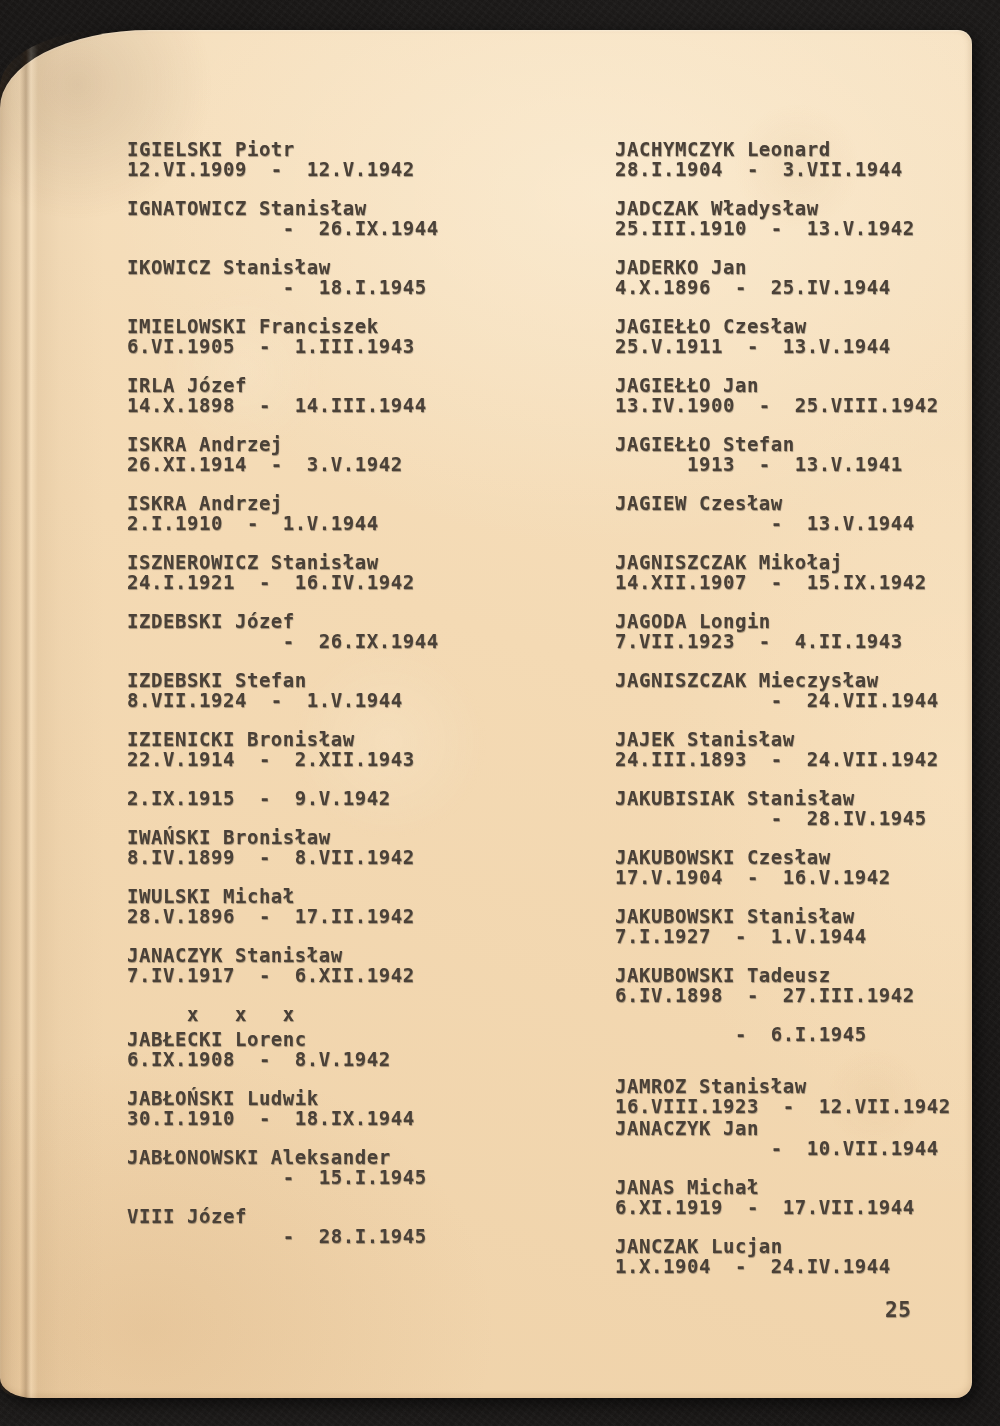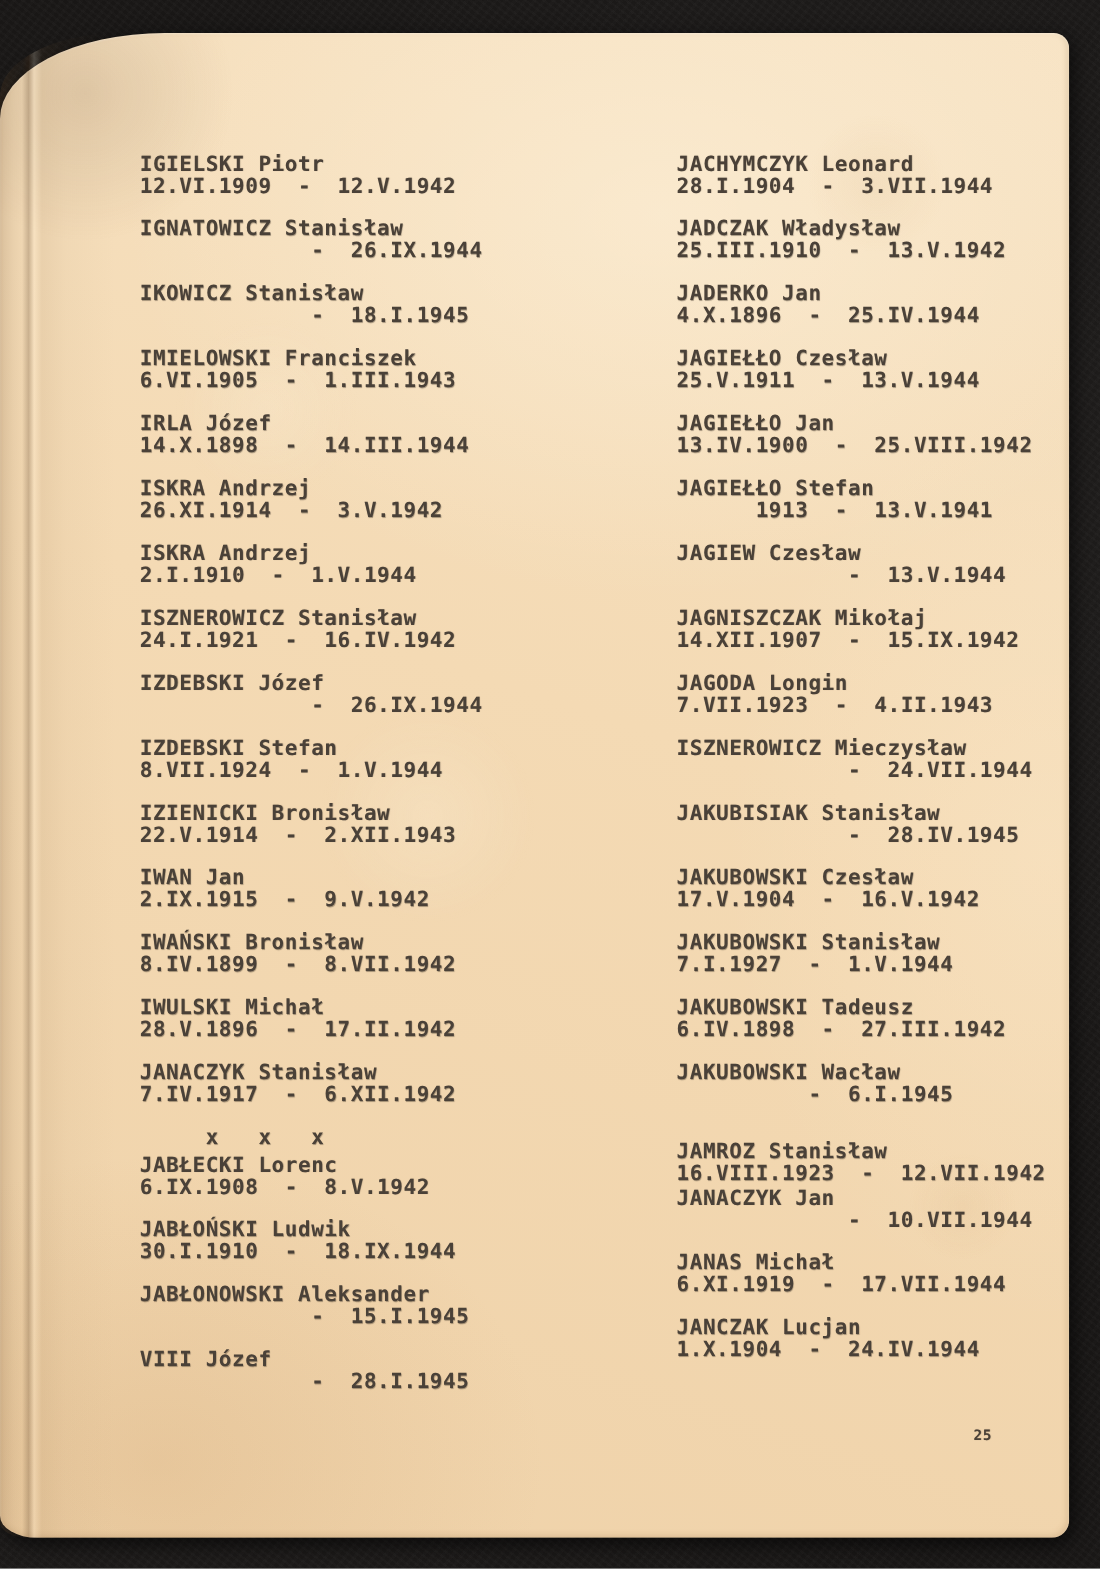--- a/index.html
+++ b/index.html
@@ -103,21 +103,21 @@
   .separator {
     margin: 4px 0 5px 0;
     letter-spacing: 0.55px;
   }
 
   .pagenum {
     position: absolute;
     left: 885px;
     top: 1268px;
     color: #4a4138;
-    font-size: 13px;
+    font-size: 21px;
     font-weight: 700;
     letter-spacing: 0.55px;
     text-shadow: 0.5px 0.5px 0.7px rgba(74,62,48,0.45);
   }
 </style>
 </head>
 <body>
 
 <div class="backdrop">
   <div class="paper">
@@ -161,21 +161,20 @@
         </div>
         <div class="entry">
           <div class="name">IZDEBSKI Stefan</div>
           <div class="dates">8.VII.1924  -  1.V.1944</div>
         </div>
         <div class="entry">
           <div class="name">IZIENICKI Bronisław</div>
           <div class="dates">22.V.1914  -  2.XII.1943</div>
         </div>
         <div class="entry">
-          <div class="name">IWAN Jan</div>
           <div class="dates">2.IX.1915  -  9.V.1942</div>
         </div>
         <div class="entry">
           <div class="name">IWAŃSKI Bronisław</div>
           <div class="dates">8.IV.1899  -  8.VII.1942</div>
         </div>
         <div class="entry">
           <div class="name">IWULSKI Michał</div>
           <div class="dates">28.V.1896  -  17.II.1942</div>
         </div>
@@ -232,41 +231,44 @@
         </div>
         <div class="entry">
           <div class="name">JAGNISZCZAK Mikołaj</div>
           <div class="dates">14.XII.1907  -  15.IX.1942</div>
         </div>
         <div class="entry">
           <div class="name">JAGODA Longin</div>
           <div class="dates">7.VII.1923  -  4.II.1943</div>
         </div>
         <div class="entry">
-          <div class="name">ISZNEROWICZ Mieczysław</div>
+          <div class="name">JAGNISZCZAK Mieczysław</div>
           <div class="dates">             -  24.VII.1944</div>
+        </div>
+        <div class="entry">
+          <div class="name">JAJEK Stanisław</div>
+          <div class="dates">24.III.1893  -  24.VII.1942</div>
         </div>
         <div class="entry">
           <div class="name">JAKUBISIAK Stanisław</div>
           <div class="dates">             -  28.IV.1945</div>
         </div>
         <div class="entry">
           <div class="name">JAKUBOWSKI Czesław</div>
           <div class="dates">17.V.1904  -  16.V.1942</div>
         </div>
         <div class="entry">
           <div class="name">JAKUBOWSKI Stanisław</div>
           <div class="dates">7.I.1927  -  1.V.1944</div>
         </div>
         <div class="entry">
           <div class="name">JAKUBOWSKI Tadeusz</div>
           <div class="dates">6.IV.1898  -  27.III.1942</div>
         </div>
         <div class="entry gap-wide">
-          <div class="name">JAKUBOWSKI Wacław</div>
           <div class="dates">          -  6.I.1945</div>
         </div>
         <div class="entry gap-none">
           <div class="name">JAMROZ Stanisław</div>
           <div class="dates">16.VIII.1923  -  12.VII.1942</div>
         </div>
         <div class="entry">
           <div class="name">JANACZYK Jan</div>
           <div class="dates">             -  10.VII.1944</div>
         </div>

